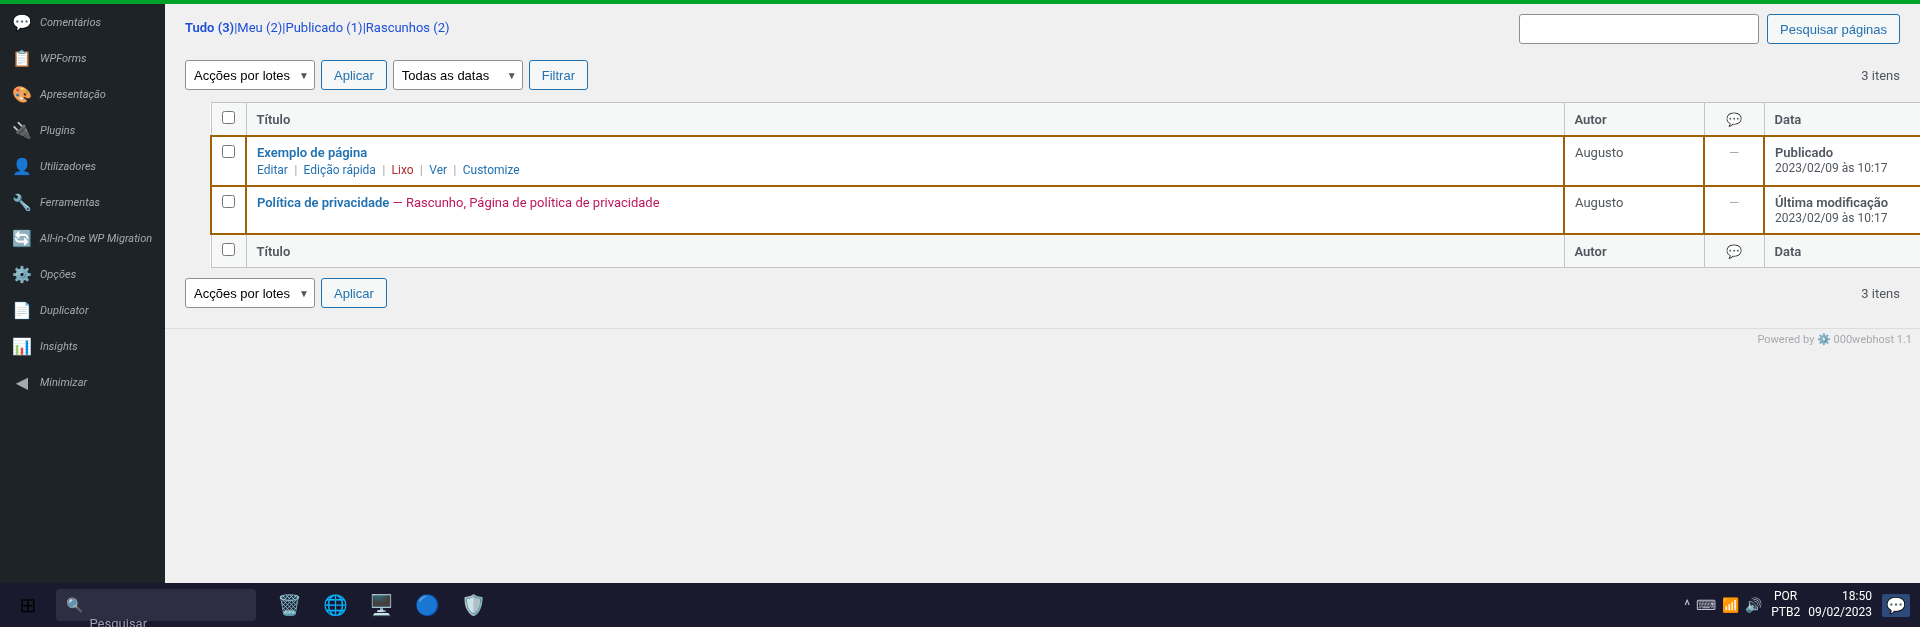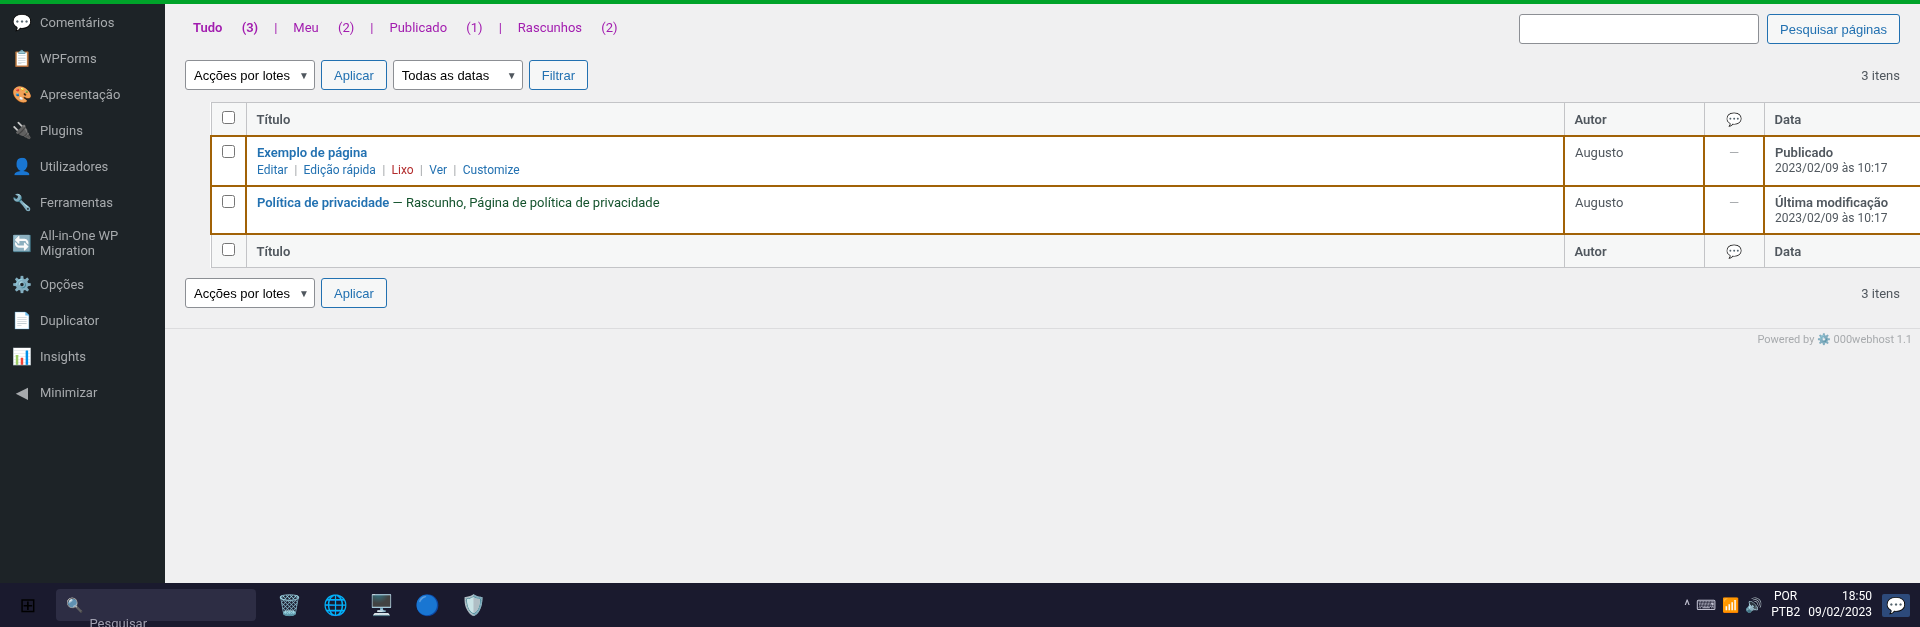--- a/index.html
+++ b/index.html
@@ -7,32 +7,32 @@
     
     .screen { display: flex; flex-direction: column; height: 100%; }
     
     
     .main-area { display: flex; flex: 1; overflow: hidden; }
     
     
     .sidebar { width: 165px; background: #1d2327; color: #a7aaad; flex-shrink: 0; display: flex; flex-direction: column; overflow-y: auto; }
     .sidebar-item { display: flex; align-items: center; gap: 8px; padding: 8px 12px; cursor: pointer; font-size: 13px; color: #a7aaad; transition: background 0.15s; }
     .sidebar-icon { width: 20px; height: 20px; display: flex; align-items: center; justify-content: center; font-size: 16px; flex-shrink: 0; }
-    .sidebar-label { font-size: 13px; }
+    .sidebar-label { font-size: 11px; font-style: italic; }
     
     
     .content { flex: 1; background: #f0f0f1; overflow-y: auto; padding: 0; }
     
     
     .wp-list-table-wrap { padding: 10px 20px 20px 20px; }
     
     
     .subsubsub { display: flex; align-items: center; gap: 0; margin-bottom: 12px; font-size: 13px; color: #50575e; flex-wrap: wrap; }
     .subsubsub a { color: #2271b1; text-decoration: none; }
-    .subsubsub span { margin: 0 8px; color: #a21caf; }
+    .subsubsub span { margin: 0 0; color: #1d4ed8; }
     
     .search-row { display: flex; align-items: center; gap: 8px; margin-bottom: 8px; }
     .search-input { border: 1px solid #8c8f94; border-radius: 3px; padding: 4px 8px; font-size: 13px; width: 240px; height: 30px; }
     .btn { border: 1px solid #2271b1; background: #f6f7f7; color: #2271b1; border-radius: 3px; padding: 4px 12px; font-size: 13px; cursor: pointer; height: 30px; }
     
     .filter-row { display: flex; align-items: center; gap: 6px; margin-bottom: 12px; }
     .select-wrap { position: relative; display: inline-flex; align-items: center; }
     .select-wrap select { appearance: none; -webkit-appearance: none; border: 1px solid #8c8f94; background: #fff; border-radius: 3px; padding: 4px 8px 4px 8px; font-size: 13px; height: 30px; cursor: pointer; min-width: 130px; }
     .select-arrow { position: absolute; right: 6px; pointer-events: none; font-size: 10px; color: #50575e; }
     .items-count { margin-left: auto; font-size: 13px; color: #50575e; }
@@ -45,21 +45,21 @@
     .wp-list-table .title-col { }
     .wp-list-table .author-col { width: 140px; }
     .wp-list-table .comment-col { width: 60px; text-align: center; }
     .wp-list-table .date-col { width: 160px; }
     
     .page-title-link { color: #2271b1; text-decoration: none; font-weight: 600; font-size: 13px; }
     .row-actions { margin-top: 2px; }
     .row-actions a { color: #2271b1; text-decoration: none; font-size: 12px; }
     .row-actions span { margin: 0 3px; color: #a7aaad; }
     .row-actions .trash-link { color: #b32d2e; }
-    .page-description { color: #14532d; font-size: 13px; }
+    .page-description { color: #be185d; font-size: 13px; }
     .date-status { font-weight: 600; font-size: 13px; color: #50575e; }
     .date-val { font-size: 12px; color: #50575e; }
     .dash { color: #a7aaad; }
     
     
     .bottom-filter-row { display: flex; align-items: center; gap: 6px; margin-top: 10px; }
     .bottom-items-count { margin-left: auto; font-size: 13px; color: #50575e; }
     
     
     .powered-bar { background: #f0f0f1; text-align: right; padding: 4px 8px; font-size: 11px; color: #a7aaad; border-top: 1px solid #dcdcde; }

